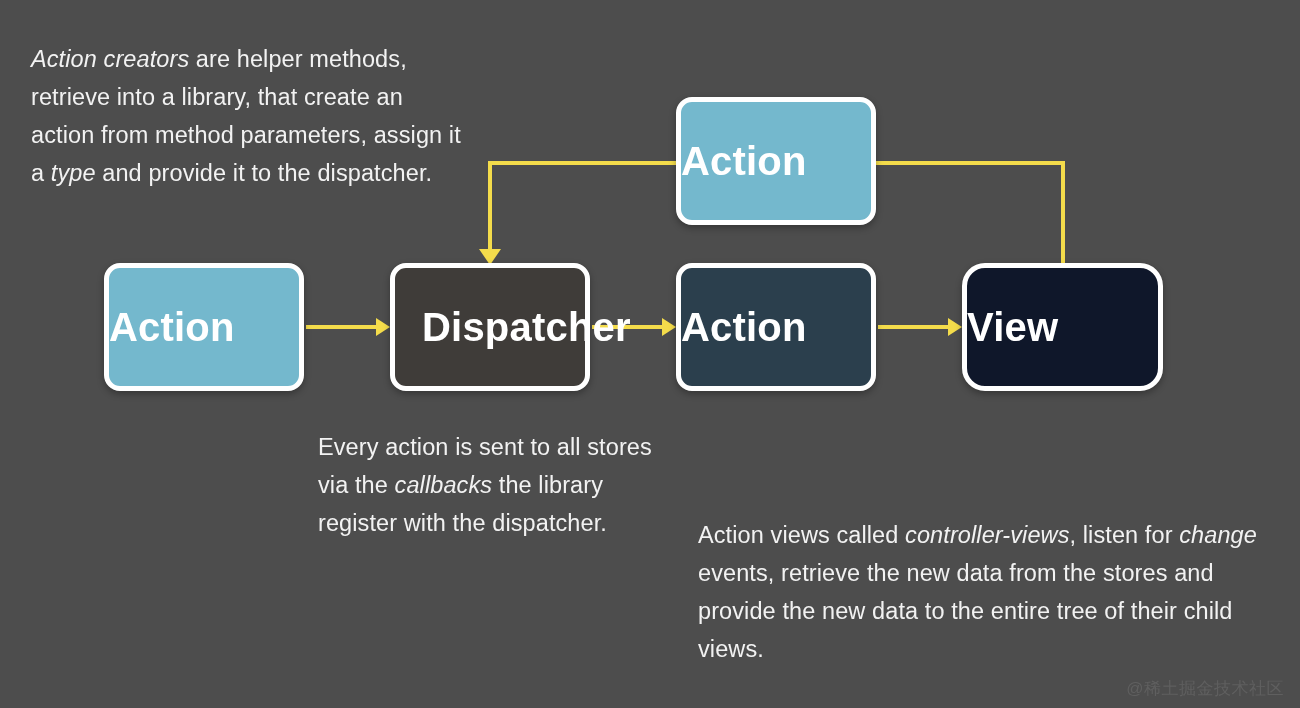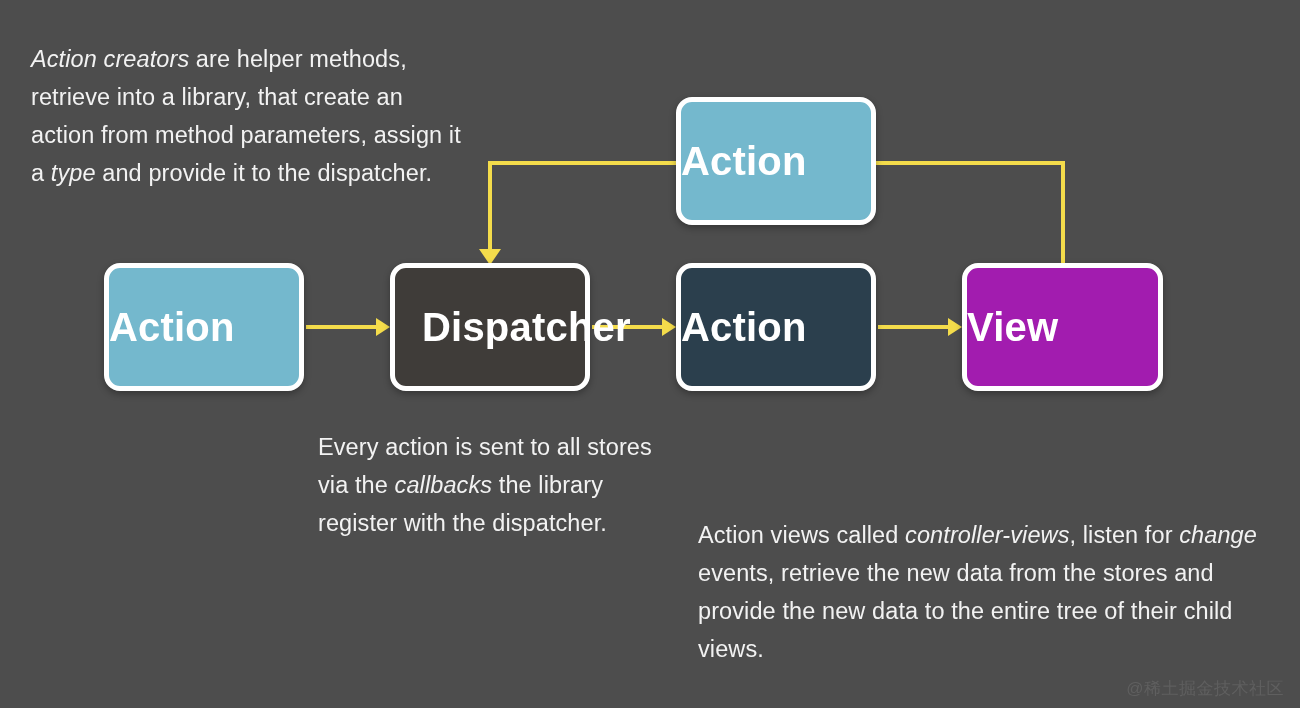--- a/index.html
+++ b/index.html
@@ -142,21 +142,21 @@
   </div>
 
   <div class="node" id="node-dispatcher" style="background: rgb(63, 60, 57); border-color: rgb(255, 255, 255);">
     <span>Dispatcher</span>
   </div>
 
   <div class="node" id="node-store" style="background: rgb(43, 63, 77); border-color: rgb(255, 255, 255);">
     <span>Action</span>
   </div>
 
-  <div class="node" id="node-view" style="background: #a21caf; border-color: rgb(255, 255, 255);">
+  <div class="node" id="node-view" style="background: #0f172a; border-color: rgb(255, 255, 255); border-radius: 23px;">
     <span>View</span>
   </div>
 
   <div class="node" id="node-action-top" style="background: rgb(116, 184, 205); border-color: rgb(255, 255, 255);">
     <span>Action</span>
   </div>
 
   <div id="watermark">@稀土掘金技术社区</div>
 
 </div>

